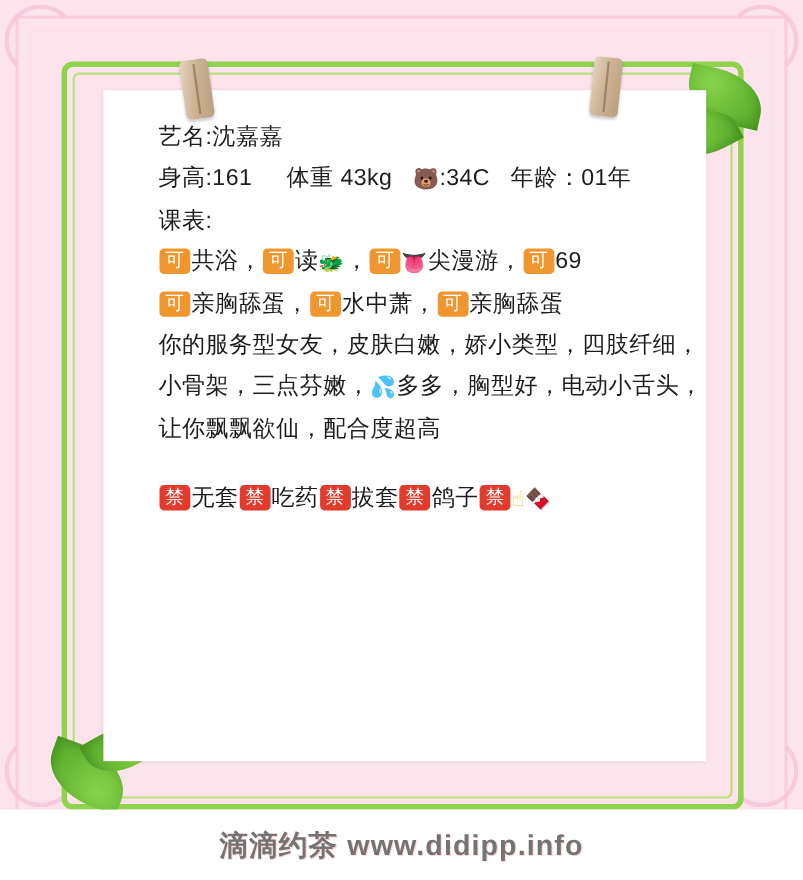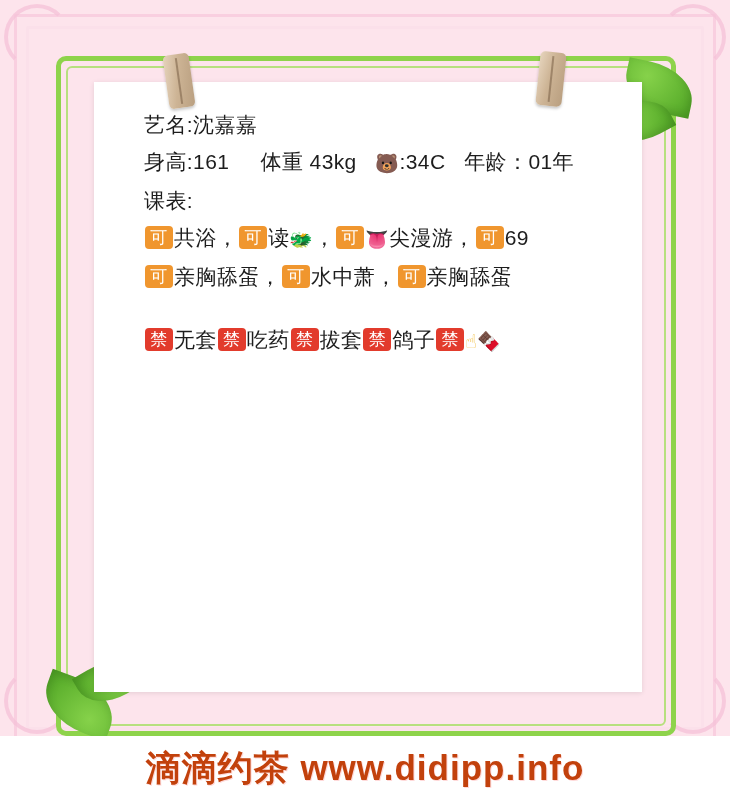--- a/index.html
+++ b/index.html
@@ -172,23 +172,23 @@
     left: 0;
     bottom: 0;
     width: 730px;
     height: 64px;
     background: #ffffff;
     display: flex;
     align-items: center;
     justify-content: center;
   }
   .footer-text {
-    font-size: 35px;
+    font-size: 26px;
     font-weight: bold;
-    color: #c2410c;
+    color: #737373;
     font-family: "Liberation Sans", sans-serif;
     letter-spacing: 1px;
     text-shadow: 1px 1px 0 #ffd9d9;
   }
 </style>
 </head>
 <body>
 
 <div class="page">
 
@@ -233,20 +233,23 @@
         <div class="line">
           <span class="badge badge-ke">可</span><span>共浴，</span><span class="badge badge-ke">可</span><span>读</span><span class="emo dragon">🐲</span><span>，</span><span class="badge badge-ke">可</span><span class="emo tongue">👅</span><span>尖漫游，</span><span class="badge badge-ke">可</span><span>69</span>
         </div>
 
 
         <div class="line">
           <span class="badge badge-ke">可</span><span>亲胸舔蛋，</span><span class="badge badge-ke">可</span><span>水中萧，</span><span class="badge badge-ke">可</span><span>亲胸舔蛋</span>
         </div>
 
 
+        <div class="line wrap">
+          <span>你的服务型女友，皮肤白嫩，娇小类型，四肢纤细，小骨架，三点芬嫩，</span><span class="emo drop">💦</span><span>多多，胸型好，电动小舌头，让你飘飘欲仙，配合度超高</span>
+        </div>
 
         <div class="spacer"></div>
 
 
         <div class="line">
           <span class="badge badge-jin">禁</span><span>无套</span><span class="badge badge-jin">禁</span><span>吃药</span><span class="badge badge-jin">禁</span><span>拔套</span><span class="badge badge-jin">禁</span><span>鸽子</span><span class="badge badge-jin">禁</span><span class="emo finger">☝</span><span class="emo choc">🍫</span>
         </div>
 
       </div>
     </div>

